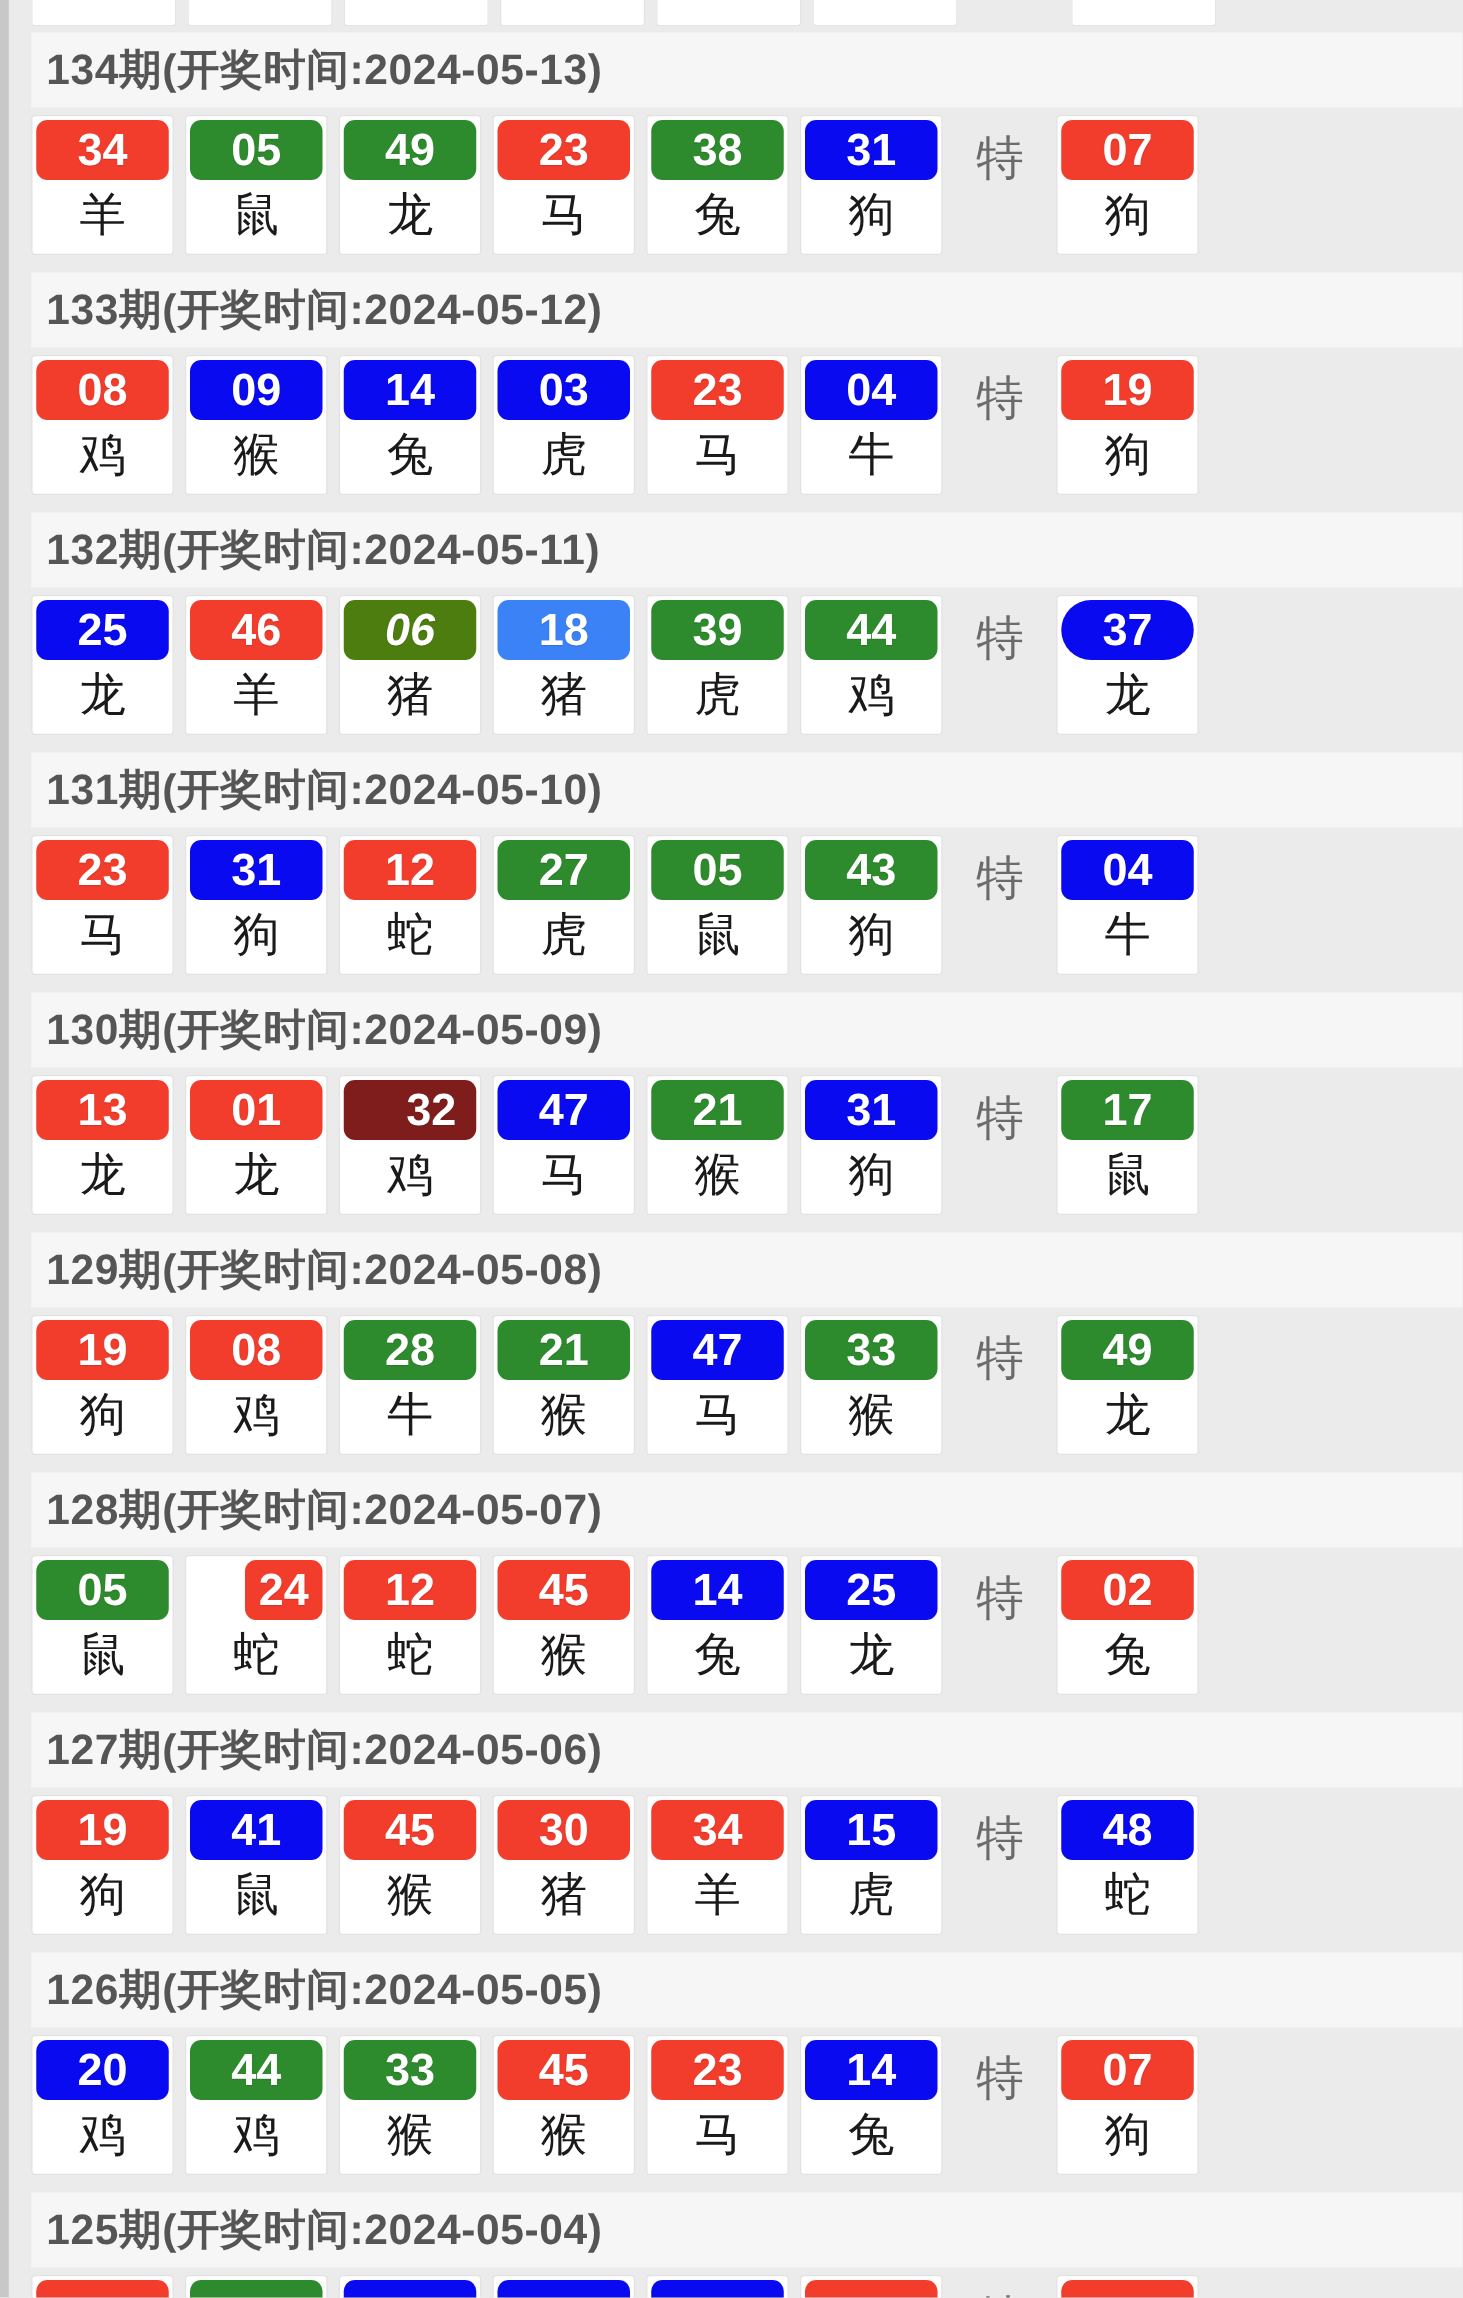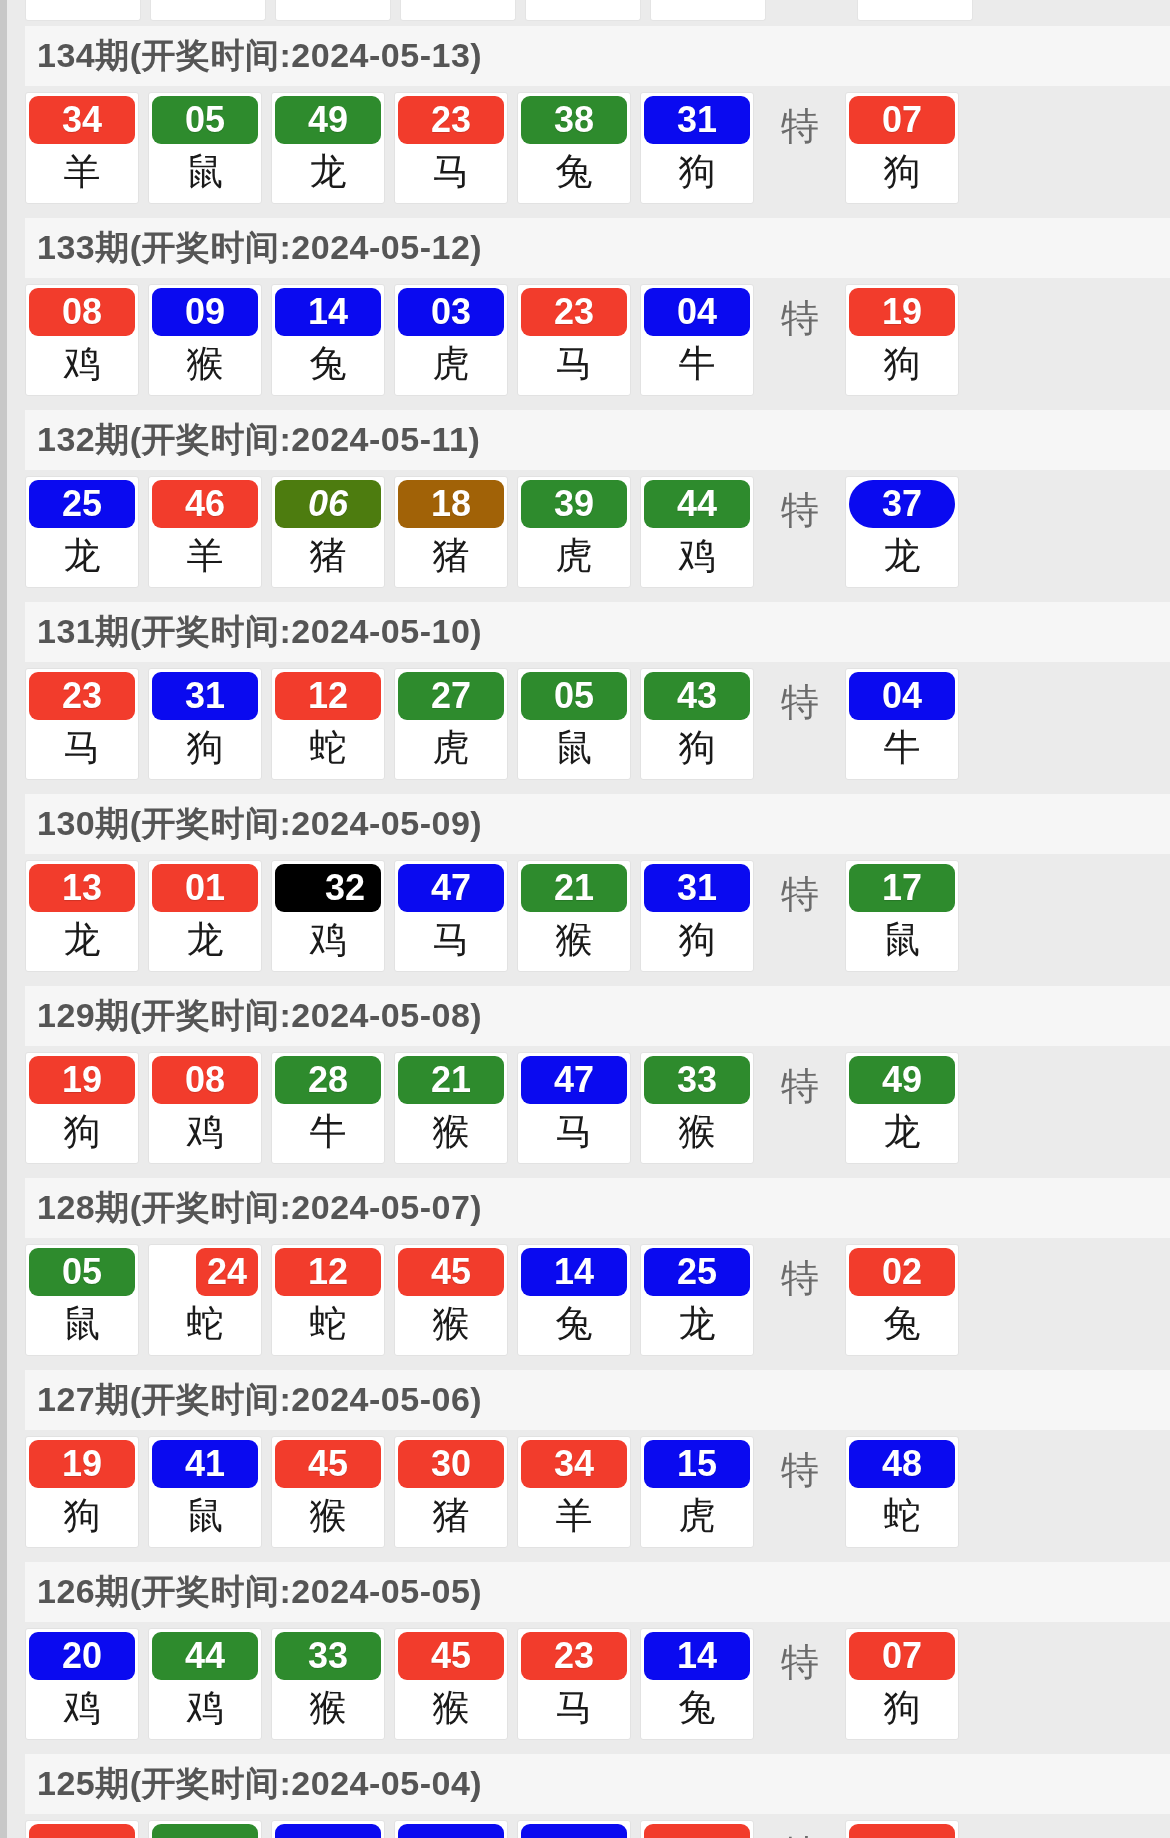--- a/index.html
+++ b/index.html
@@ -172,21 +172,21 @@
   </div>
           <div class="tile">
     <div class="badge" style="background: rgb(242, 60, 44);">46</div>
     <div class="zodiac">羊</div>
   </div>
           <div class="tile">
     <div class="badge" style="background: #4d7c0f; font-style: italic;">06</div>
     <div class="zodiac">猪</div>
   </div>
           <div class="tile">
-    <div class="badge" style="background: #a16207;">18</div>
+    <div class="badge" style="background: #3b82f6;">18</div>
     <div class="zodiac">猪</div>
   </div>
           <div class="tile">
     <div class="badge" style="background: rgb(46, 139, 45);">39</div>
     <div class="zodiac">虎</div>
   </div>
           <div class="tile">
     <div class="badge" style="background: rgb(46, 139, 45);">44</div>
     <div class="zodiac">鸡</div>
   </div>
@@ -248,21 +248,21 @@
       <div class="balls">
           <div class="tile">
     <div class="badge" style="background: rgb(242, 60, 44);">13</div>
     <div class="zodiac">龙</div>
   </div>
           <div class="tile">
     <div class="badge" style="background: rgb(242, 60, 44);">01</div>
     <div class="zodiac">龙</div>
   </div>
           <div class="tile">
-    <div class="badge" style="background: #000000; padding-left: 34px;">32</div>
+    <div class="badge" style="background: #7f1d1d; padding-left: 34px;">32</div>
     <div class="zodiac">鸡</div>
   </div>
           <div class="tile">
     <div class="badge" style="background: rgb(10, 10, 240);">47</div>
     <div class="zodiac">马</div>
   </div>
           <div class="tile">
     <div class="badge" style="background: rgb(46, 139, 45);">21</div>
     <div class="zodiac">猴</div>
   </div>

